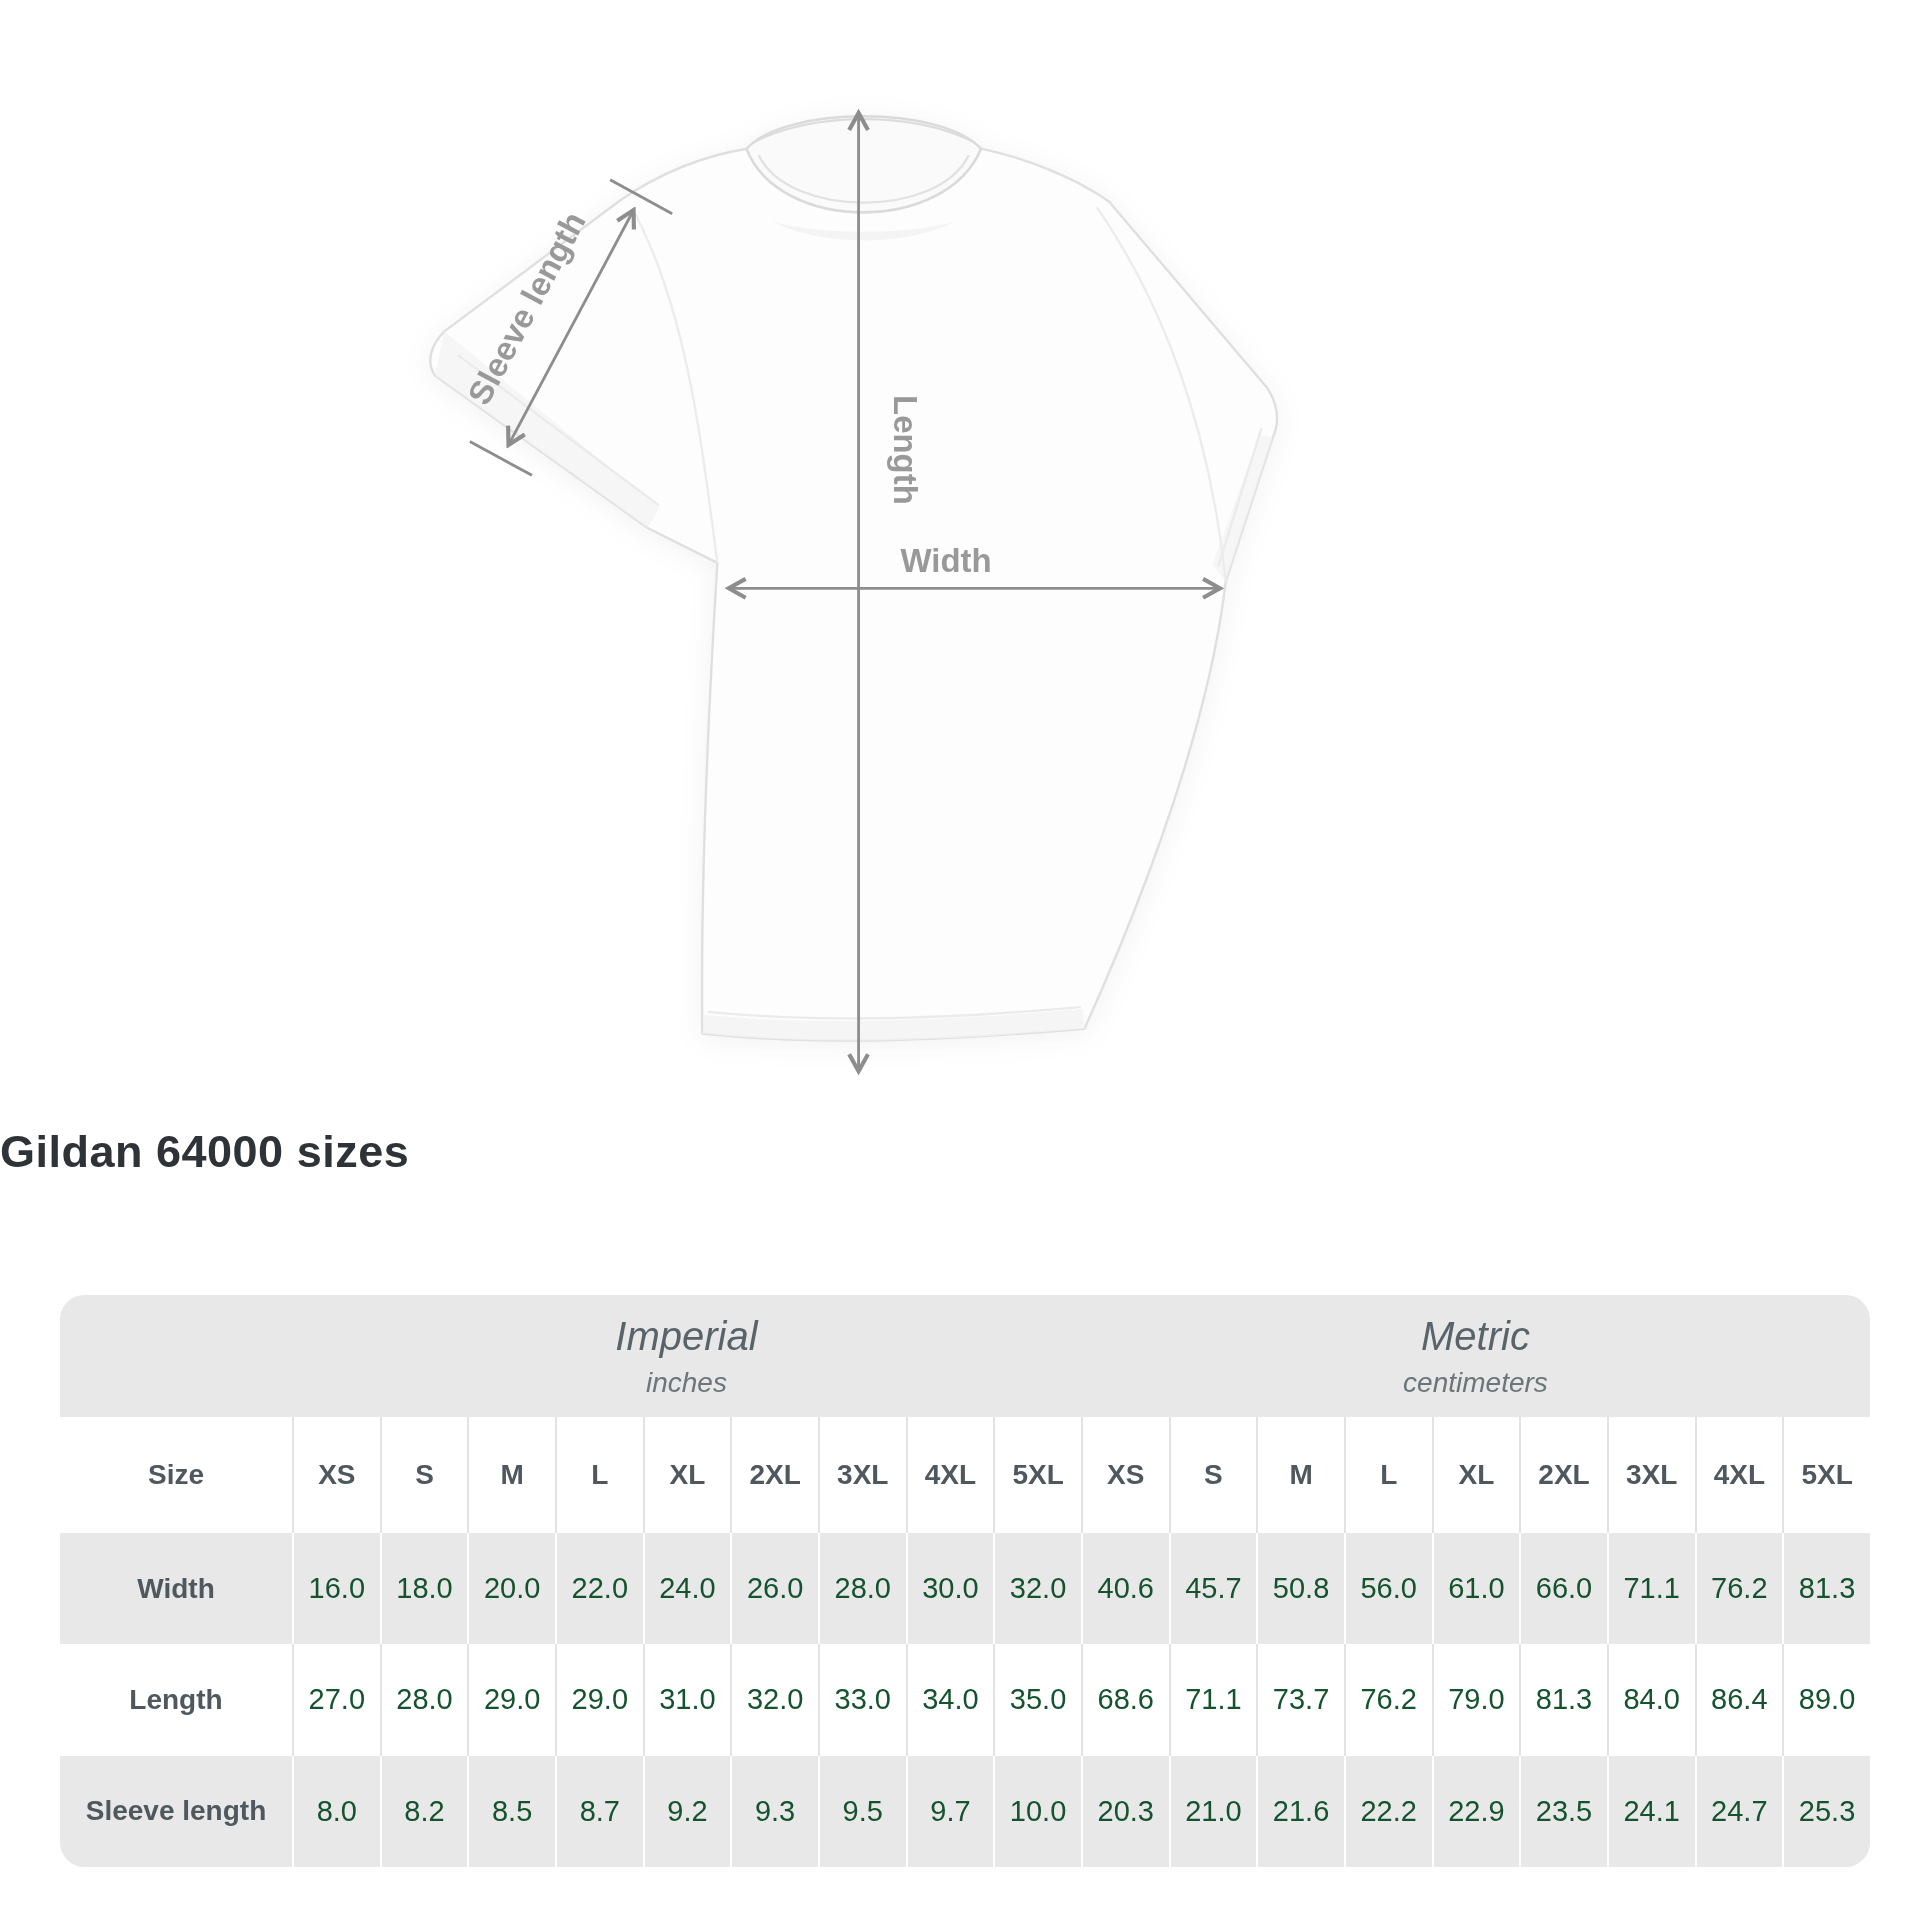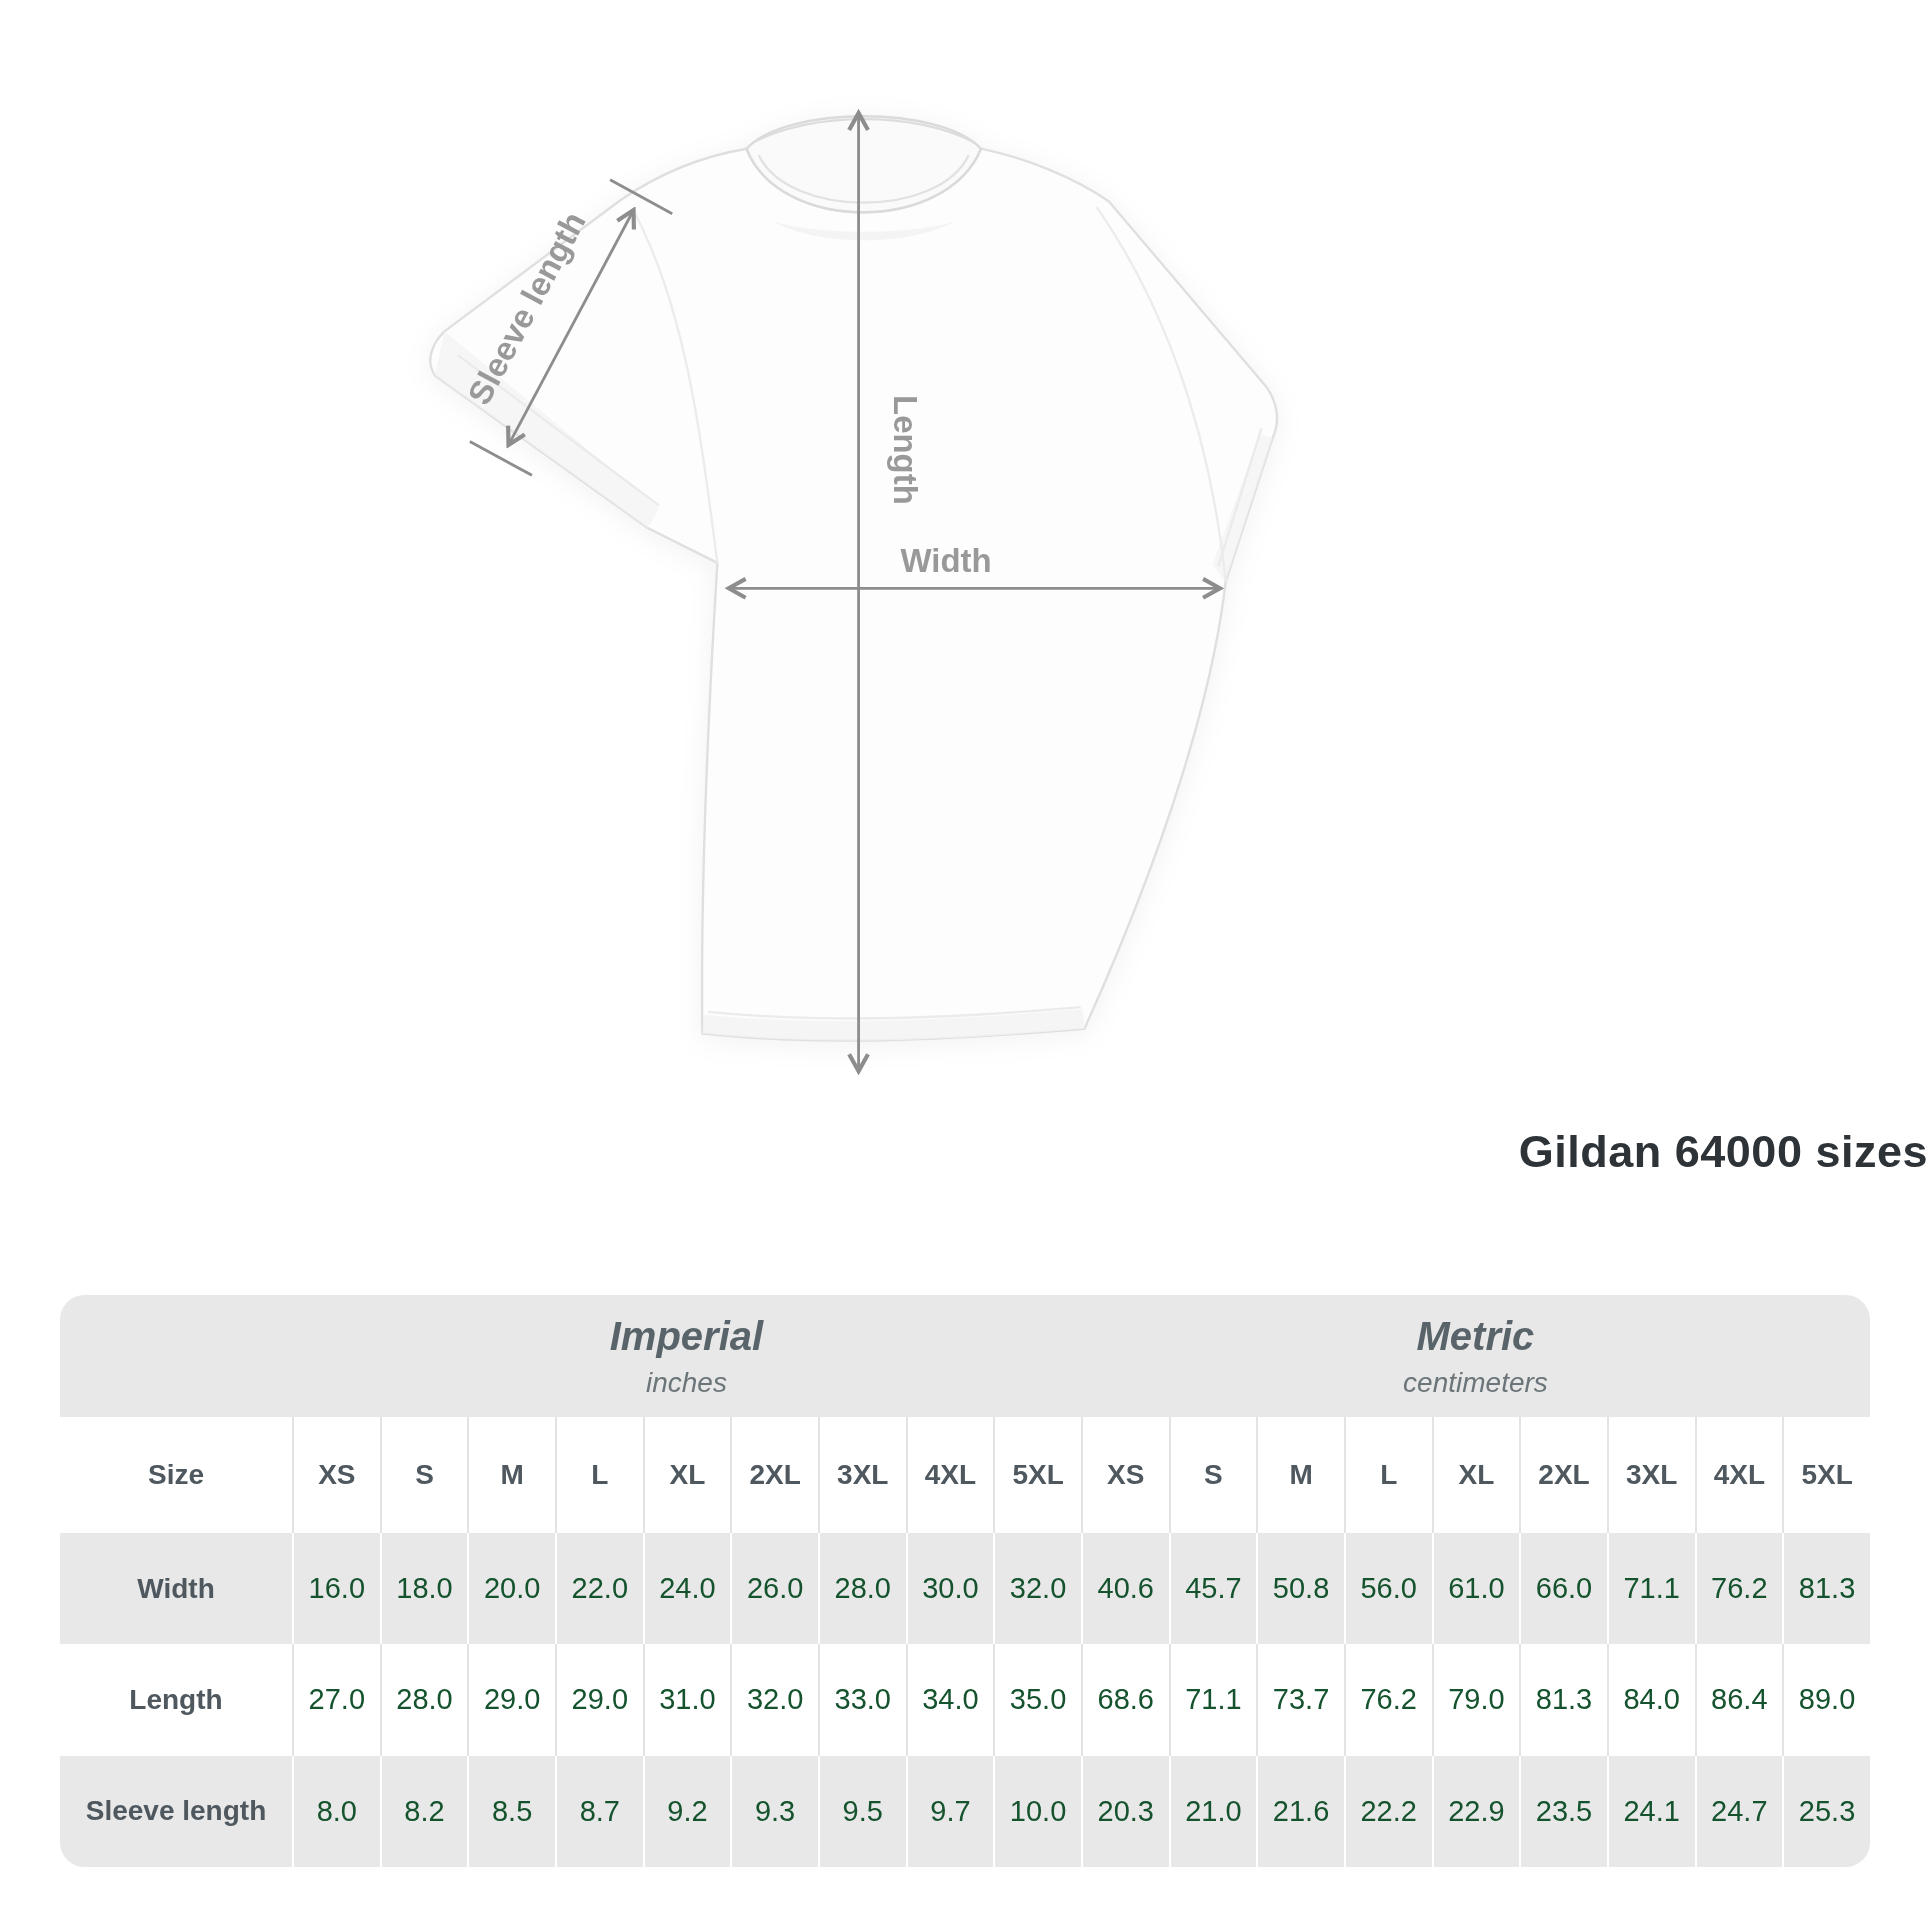--- a/index.html
+++ b/index.html
@@ -4,34 +4,34 @@
 <style>
   html,body{margin:0;padding:0;background:#ffffff;}
   body{width:1928px;height:1928px;position:relative;font-family:"Liberation Sans",sans-serif;}
   .page{position:absolute;inset:0;overflow:hidden;background:#fff;}
 
   
   .shirt-svg{position:absolute;left:0;top:0;}
   .shirt-body{filter:drop-shadow(0 4px 14px rgba(0,0,0,0.05));}
 
   
-  .page-title{position:absolute;top:1126px;left:0;width:100%;text-align:right;
+  .page-title{position:absolute;top:1126px;left:0;width:100%;text-align:left;
     font-size:45px;font-weight:bold;color:#2e3338;letter-spacing:0.5px;}
   .page-subtitle{position:absolute;top:1222px;left:0;width:100%;text-align:center;
     font-size:28px;font-style:italic;color:#53595d;}
 
   
   .table-wrap{position:absolute;left:60px;top:1295px;width:1810px;height:572px;
     border-radius:24.5px;overflow:hidden;}
   table.size-table{width:100%;height:100%;border-collapse:separate;border-spacing:0;table-layout:fixed;}
   col.c-label{width:232px;}
   td,th{text-align:center;vertical-align:middle;padding:0;}
 
   tr.band-row td{height:122px;background:#e8e8e8;}
-  .band-title{font-size:40px;font-weight:bold;font-style:italic;color:#59646a;line-height:1.15;}
+  .band-title{font-size:40px;font-weight:normal;font-style:italic;color:#59646a;line-height:1.15;}
   .band-unit{font-size:28px;font-style:italic;color:#6b757a;margin-top:7.5px;}
 
   tr.size-row th{height:115px;background:#ffffff;font-size:28px;font-weight:bold;color:#4e585e;
     border-left:2.8px solid #e3e3e3;}
   tr.size-row th:first-child{border-left:none;margin-top:40px;}
 
   tr.data-row td{font-size:29px;color:#14532d;}
   tr.data-row td.row-label{font-size:28px;font-weight:bold;color:#4e585e;}
 
   tr.row-gray td{height:111px;background:#e8e8e8;border-left:2.8px solid #ffffff;}

